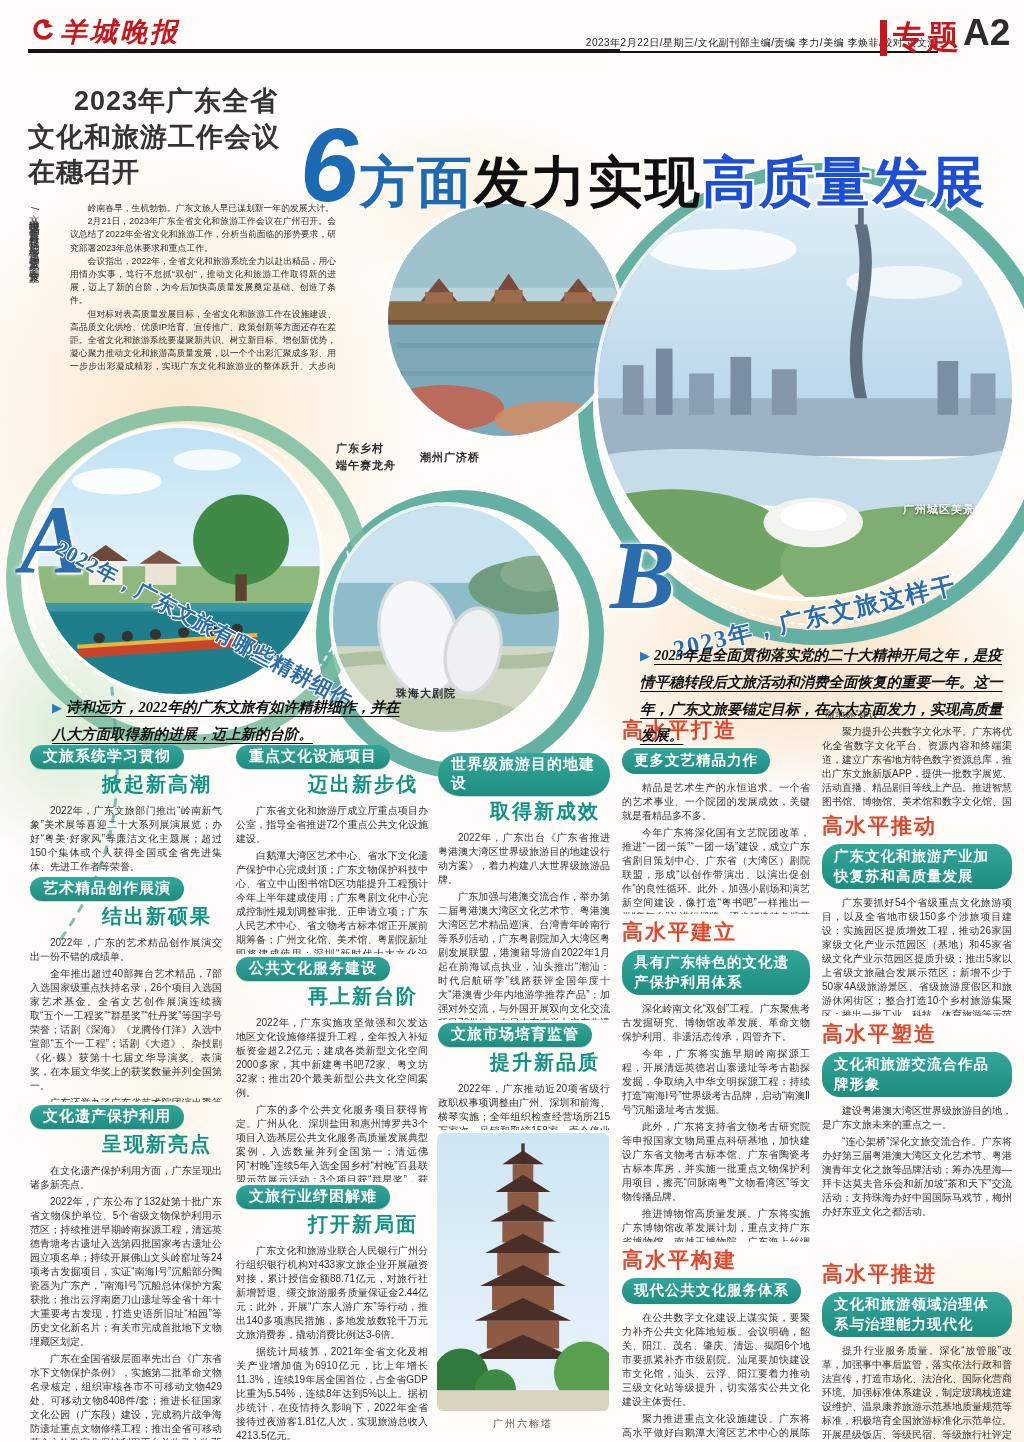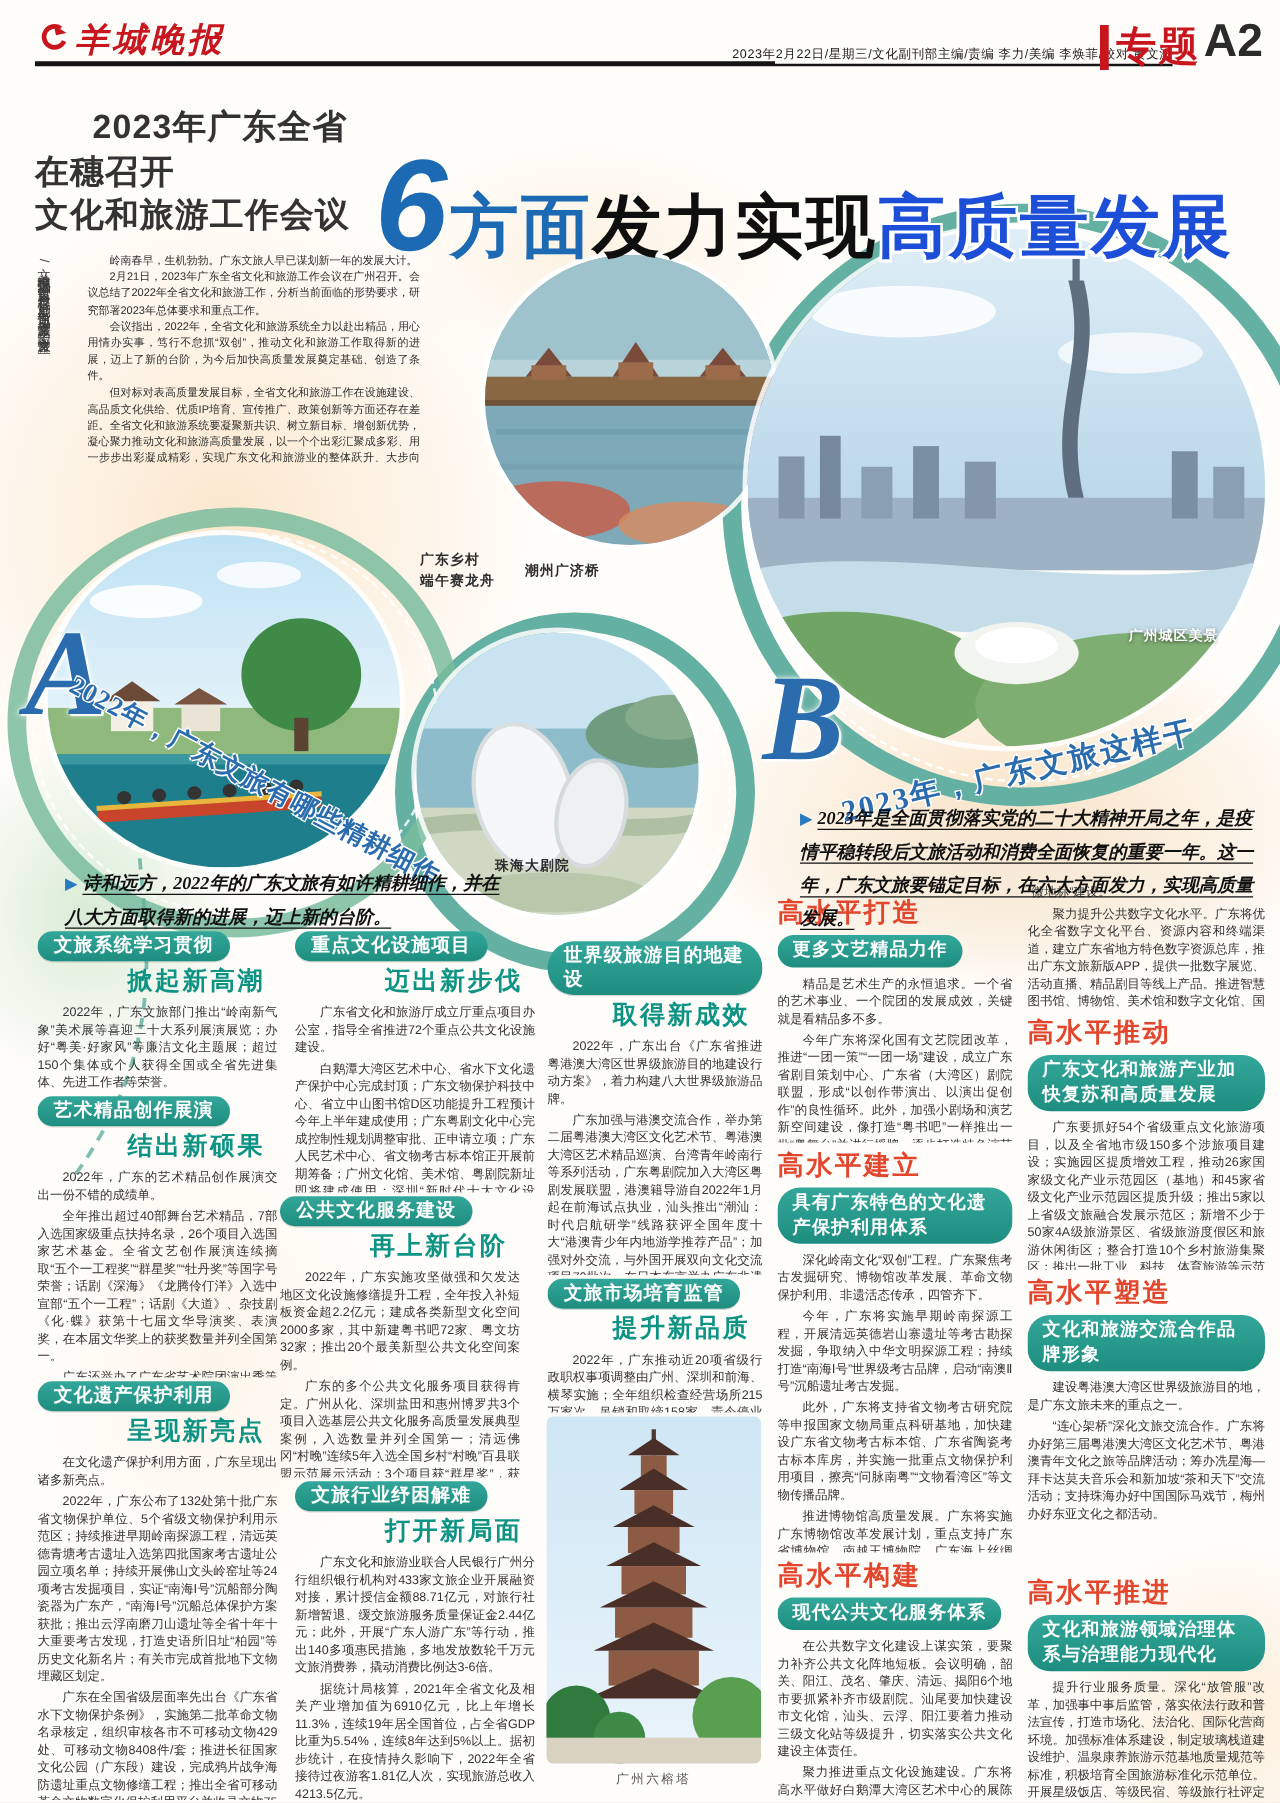--- a/index.html
+++ b/index.html
@@ -81,21 +81,21 @@
   .pill{display:inline-block;background:linear-gradient(180deg,#33a79a,#1d8d7f);color:#fff;font-weight:bold;font-size:15px;
         padding:2px 13px 3px;border-radius:999px;letter-spacing:1px;box-shadow:0 1px 0 rgba(0,0,0,.15);}
   .ah-sub{font-size:20px;font-weight:bold;color:#0d9384;letter-spacing:2px;text-align:right;padding-right:10px;margin-top:2px;}
   .bh{margin:4px 0 7px;}
   .bh-label{font-size:21px;font-weight:bold;color:#e2472e;letter-spacing:2px;margin-bottom:4px;}
   .bh-pill{display:inline-block;background:linear-gradient(180deg,#33a79a,#1d8d7f);color:#fff;font-weight:bold;font-size:14.5px;
            padding:3px 12px;border-radius:18px;line-height:1.35;letter-spacing:1px;}
   .c-a1t{left:30px;top:742px;width:192px;height:360px;}
   .c-a1b{left:30px;top:1102px;width:192px;height:338px;}
   .c-a2t{left:236px;top:742px;width:192px;height:212px;}
-  .c-a2m{left:224px;top:954px;width:192px;height:228px;}
+  .c-a2m{left:236px;top:954px;width:192px;height:228px;}
   .c-a2b{left:236px;top:1182px;width:192px;height:258px;}
   .c-a3t{left:438px;top:750px;width:172px;height:270px;}
   .c-a3b{left:438px;top:1020px;width:172px;height:110px;}
   .c-b1t{left:622px;top:712px;width:188px;height:202px;}
   .c-b1m{left:622px;top:914px;width:188px;height:328px;}
   .c-b1b{left:622px;top:1242px;width:188px;height:198px;}
   .c-b2a{left:822px;top:708px;width:190px;height:100px;}
   .c-b2b{left:822px;top:808px;width:190px;height:208px;}
   .c-b2c{left:822px;top:1016px;width:190px;height:240px;}
   .c-b2d{left:822px;top:1256px;width:190px;height:184px;}
@@ -128,22 +128,22 @@
   </div>
   <div class="rule-thick"></div>
   <div class="rule-thin"></div>
   <div class="dateline">2023年2月22日/星期三/文化副刊部主编/责编 李力/美编 李焕菲/校对 黄文波</div>
   <div class="sec-bar"></div>
   <div class="sec-label">专题</div>
   <div class="page-num">A2</div>
 
   <div class="kicker">
     <div class="k1">2023年广东全省</div>
+    <div>文化和旅游工作会议</div>
     <div>在穗召开</div>
-    <div>文化和旅游工作会议</div>
   </div>
   <div class="hl2">
     <span class="big6">6</span>
     <span class="seg blue">方面</span>
     <span class="seg black">发力实现</span>
     <span class="seg outlined">高质量发展</span>
   </div>
 
   <div class="byline">文/羊城晚报记者 黄宙辉 黎存根 刘星彤 通讯员 粤文旅宣 图/粤文旅宣</div>
   <div class="intro" id="intro-block">

